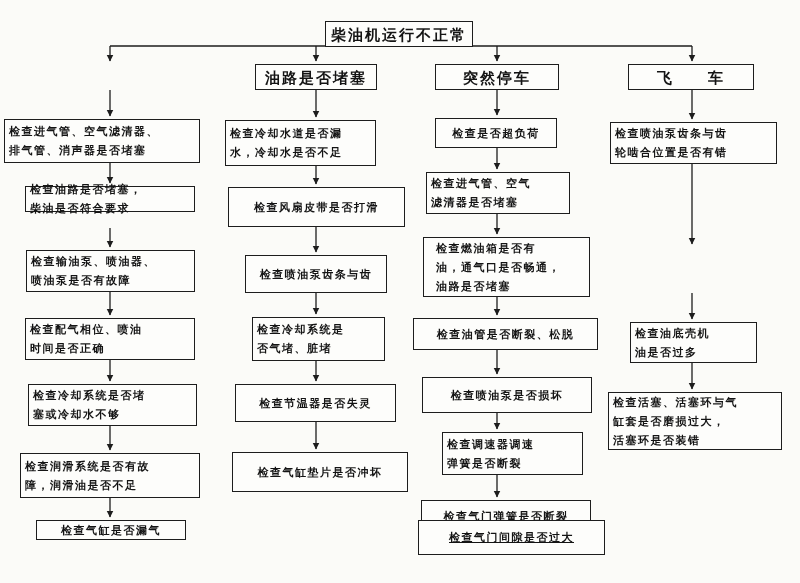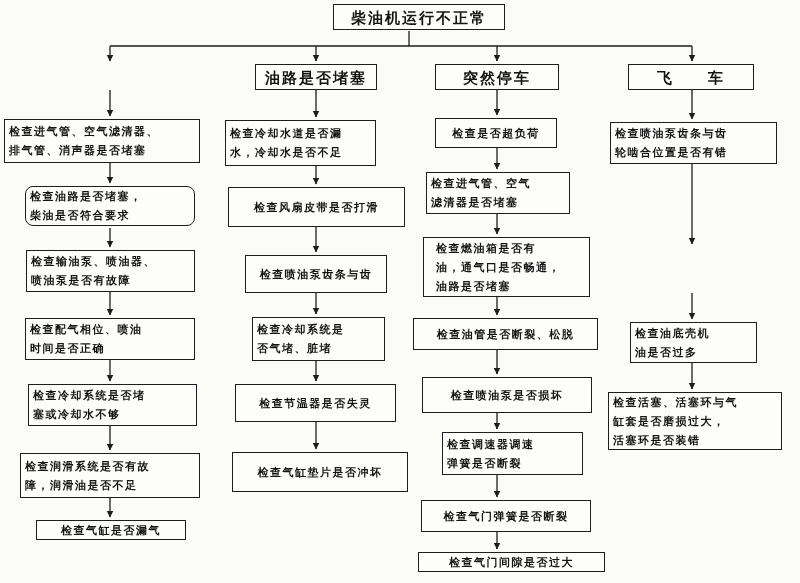--- a/index.html
+++ b/index.html
@@ -91,29 +91,29 @@
       <line x1="497" y1="475" x2="497" y2="497" marker-end="url(#arrow)"></line>
       <line x1="497" y1="532" x2="497" y2="549" marker-end="url(#arrow)"></line>
 
       <line x1="692" y1="90" x2="692" y2="119" marker-end="url(#arrow)"></line>
       <line x1="692" y1="164" x2="692" y2="244" marker-end="url(#arrow)"></line>
       <line x1="692" y1="293" x2="692" y2="319" marker-end="url(#arrow)"></line>
       <line x1="692" y1="363" x2="692" y2="389" marker-end="url(#arrow)"></line>
     </g>
   </svg>
 
-  <div class="node hdr" style="left:325px;top:4px;width:172px;height:26px;margin-left:8px;">柴油机运行不正常</div>
+  <div class="node hdr" style="left:325px;top:21px;width:148px;height:26px;">柴油机运行不正常</div>
 
   <div class="node hdr" style="left:255px;top:64px;width:122px;height:26px;">油路是否堵塞</div>
   <div class="node hdr" style="left:435px;top:64px;width:124px;height:26px;">突然停车</div>
   <div class="node hdr" style="left:628px;top:64px;width:126px;height:26px;">飞　　车</div>
 
   <div class="node" style="left:4px;top:119px;width:196px;height:44px;">检查进气管、空气滤清器、
 排气管、消声器是否堵塞</div>
-  <div class="node" style="left:25px;top:186px;width:170px;height:40px;border-radius:8px;">检查油路是否堵塞，
+  <div class="node" style="left:25px;top:186px;width:170px;height:26px;">检查油路是否堵塞，
 柴油是否符合要求</div>
   <div class="node" style="left:26px;top:250px;width:169px;height:42px;">检查输油泵、喷油器、
 喷油泵是否有故障</div>
   <div class="node" style="left:25px;top:318px;width:170px;height:42px;">检查配气相位、喷油
 时间是否正确</div>
   <div class="node" style="left:28px;top:384px;width:169px;height:42px;">检查冷却系统是否堵
 塞或冷却水不够</div>
   <div class="node" style="left:20px;top:453px;width:180px;height:45px;">检查润滑系统是否有故
 障，润滑油是否不足</div>
   <div class="node center" style="left:36px;top:520px;width:150px;height:20px;">检查气缸是否漏气</div>
@@ -131,21 +131,21 @@
   <div class="node" style="left:426px;top:172px;width:144px;height:42px;">检查进气管、空气
 滤清器是否堵塞</div>
   <div class="node" style="left:423px;top:237px;width:167px;height:60px;padding-left:12px;">检查燃油箱是否有
 油，通气口是否畅通，
 油路是否堵塞</div>
   <div class="node center" style="left:413px;top:318px;width:185px;height:32px;">检查油管是否断裂、松脱</div>
   <div class="node center" style="left:422px;top:377px;width:170px;height:36px;">检查喷油泵是否损坏</div>
   <div class="node" style="left:442px;top:432px;width:141px;height:43px;">检查调速器调速
 弹簧是否断裂</div>
   <div class="node center" style="left:421px;top:500px;width:170px;height:32px;">检查气门弹簧是否断裂</div>
-  <div class="node center" style="left:418px;top:552px;width:187px;height:20px;">检查气门间隙是否过大</div>
+  <div class="node center" style="left:418px;top:520px;width:187px;height:35px;text-decoration:underline;">检查气门间隙是否过大</div>
 
   <div class="node" style="left:610px;top:122px;width:167px;height:42px;">检查喷油泵齿条与齿
 轮啮合位置是否有错</div>
   <div class="node" style="left:630px;top:322px;width:127px;height:41px;">检查油底壳机
 油是否过多</div>
   <div class="node" style="left:608px;top:392px;width:174px;height:58px;">检查活塞、活塞环与气
 缸套是否磨损过大，
 活塞环是否装错</div>
 
 </div>

